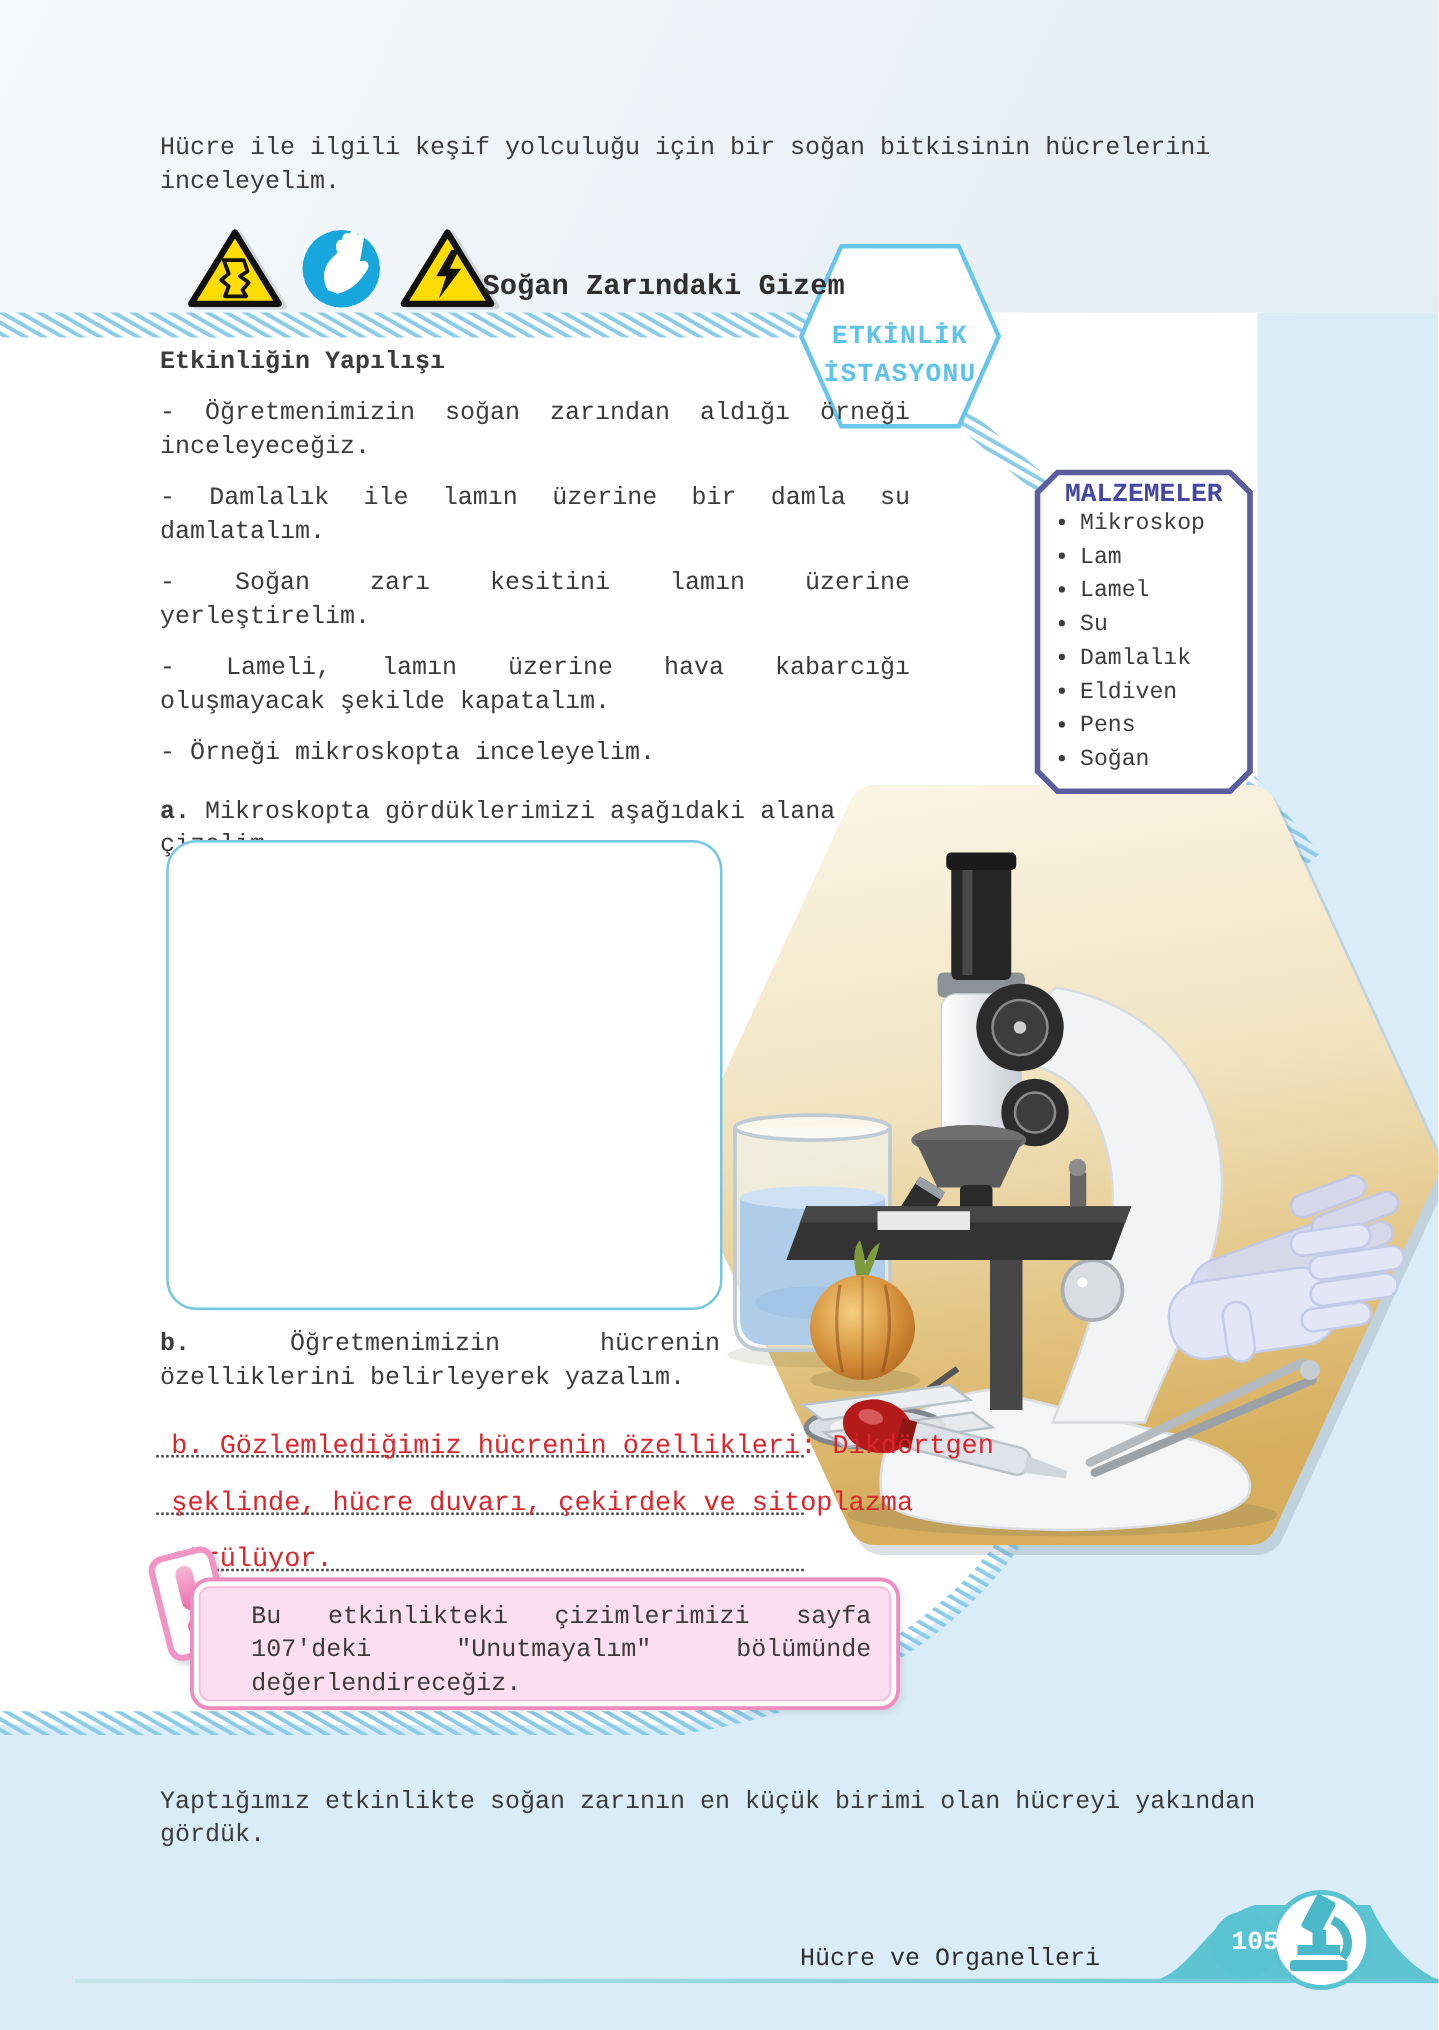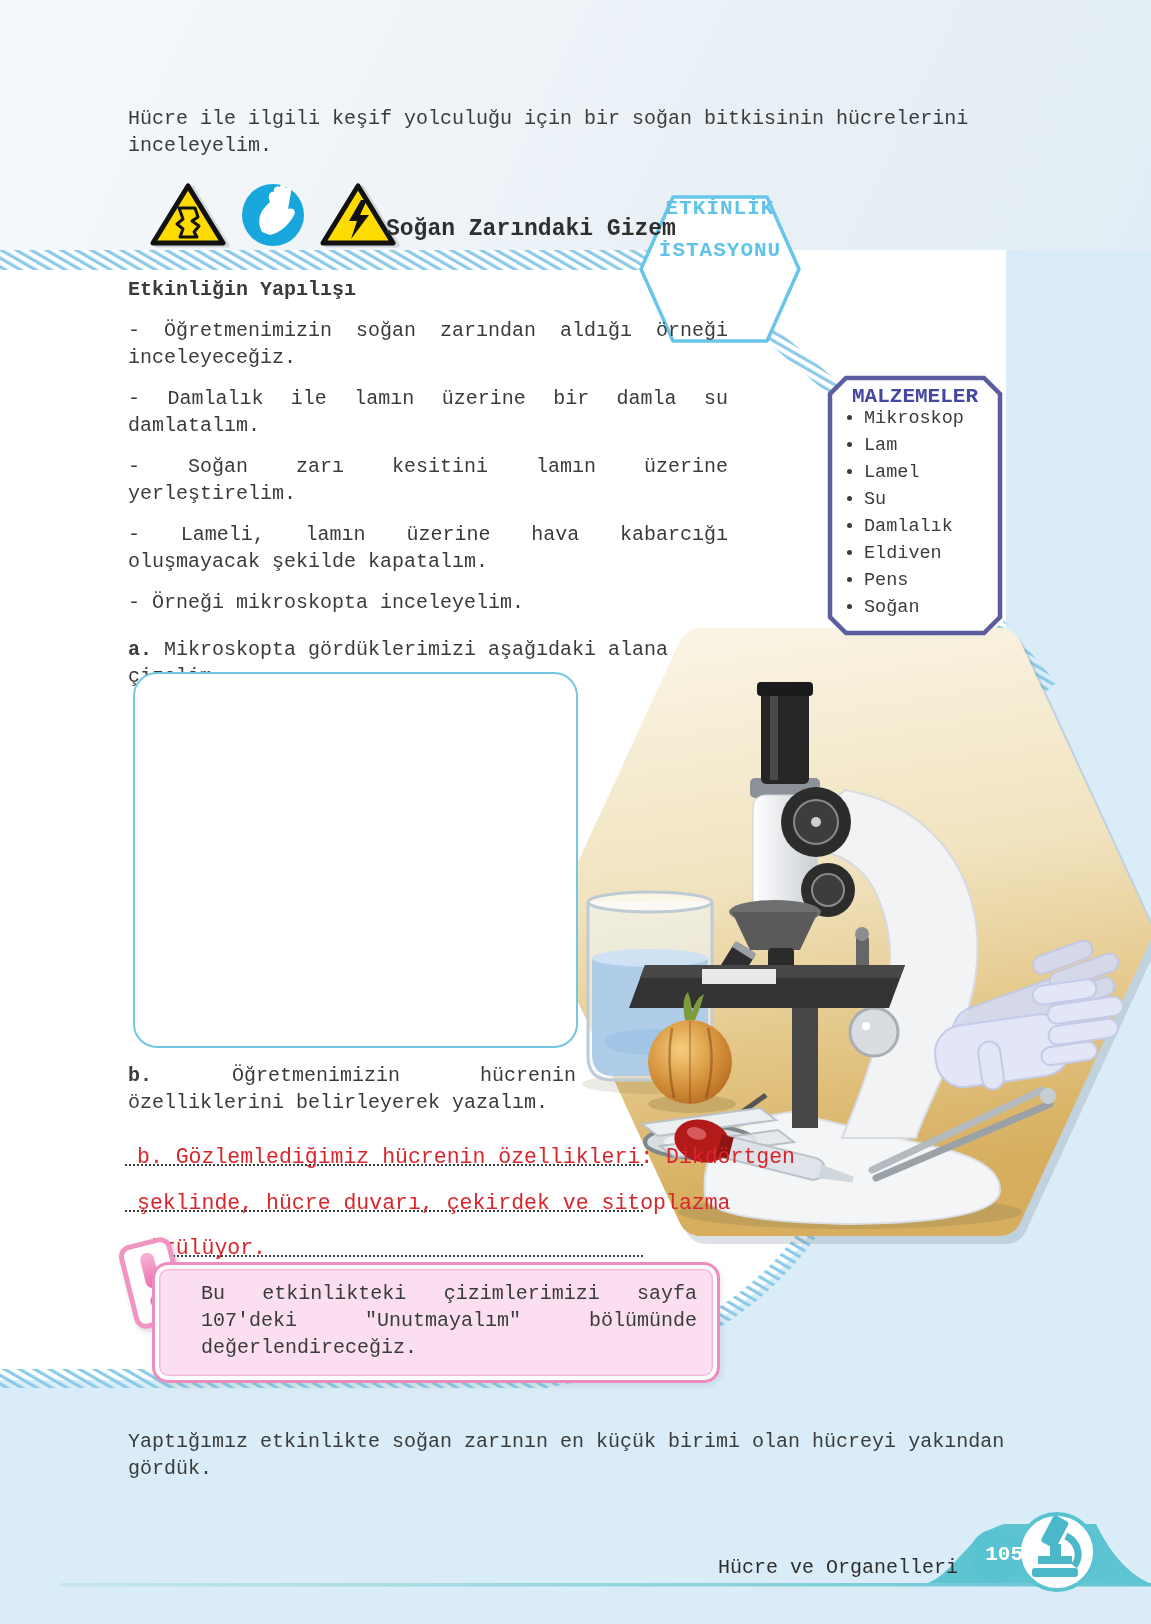--- a/index.html
+++ b/index.html
@@ -6,42 +6,42 @@
   .page{position:relative;width:1151px;height:1624px;overflow:hidden;
         font-family:Liberation Mono, monospace;color:#3b3b3b;background:#ffffff;}
   .abs{position:absolute;}
   .t{font-size:20px;line-height:1.35;color:#3b3b3b;}
   .bold{font-weight:bold;}
   .just{text-align:justify;}
   .top-strip{left:0;top:0;width:1151px;height:250px;
              background:linear-gradient(115deg,#f6f9fb 0%,#eaf1f6 60%,#e2edf5 100%);}
   .bg-svg{left:0;top:0;width:1151px;height:1624px;}
   .hex-badge-text{left:641px;top:197px;width:158px;height:176px;display:flex;flex-direction:column;
-                  align-items:center;gap:19px;color:#5fc3e9;font-weight:bold;
+                  align-items:center;justify-content:center;gap:8px;color:#5fc3e9;font-weight:bold;
                   font-size:21px;letter-spacing:1px;}
   .warn-row{left:148px;top:180px;display:flex;align-items:center;gap:12px;}
   .activity-title{left:386px;top:216px;font-size:23px;font-weight:bold;color:#2f2f2f;}
   .flow{left:128px;top:276px;width:600px;}
   .flow h3{margin:0 0 14px 0;font-size:20px;}
   .flow p{margin:0 0 14px 0;}
   .mz-title{left:830px;top:385px;width:170px;text-align:center;font-size:21px;font-weight:bold;color:#4547a2;}
   .mz-list{left:842px;top:405px;width:150px;margin:0;padding:0 0 0 22px;font-size:18.5px;line-height:27px;color:#3c3c3c;}
   .draw-box{left:133px;top:672px;width:441px;height:372px;background:#fff;border:2.5px solid #74c7e2;border-radius:24px;}
   .qb{left:128px;top:1062px;width:448px;}
   .ansrow{left:125px;width:518px;height:46px;border-bottom:2.5px dotted #3f3f3f;display:flex;align-items:flex-end;}
   .ansrow span{font-size:21.5px;color:#d9252c;padding-left:12px;line-height:1.02;transform:translateY(5px);white-space:nowrap;}
   .note-box{left:152px;top:1262px;width:568px;min-height:90px;background:#fbdff0;border:3px solid #ef8cbf;
             border-radius:16px;box-shadow:inset 0 0 0 4px #fff,inset 0 0 0 5.5px #f5b9da,2px 3px 6px rgba(0,0,0,.08);
-            box-sizing:border-box;padding:15px 20px 19px 46px;}
+            box-sizing:border-box;padding:15px 20px 4px 46px;}
   .warn-excl{left:126px;top:1240px;width:44px;height:76px;background:#fff;border:5px solid #f094c4;border-radius:12px;
              transform:rotate(-14deg);box-shadow:2px 3px 6px rgba(0,0,0,.18);}
   .excl-bar{width:14px;height:36px;margin:7px auto 0;border-radius:7px;background:linear-gradient(180deg,#f6b6d6,#ec6fae);}
   .excl-dot{width:15px;height:15px;margin:6px auto 0;border-radius:50%;background:#ec6fae;}
   .conclusion{left:128px;top:1428px;width:920px;}
-  .footer-chapter{left:640px;top:1556px;width:318px;text-align:right;font-size:20px;color:#2e2e2e;}
+  .footer-chapter{left:640px;top:1556px;width:318px;font-size:20px;color:#2e2e2e;}
   .footer-num{left:969px;top:1543px;width:54px;text-align:right;color:#fff;font-weight:bold;font-size:21px;}
   .icon-shadow{filter:drop-shadow(4px 2px 0 rgba(170,178,184,.45));}
 </style>
 </head>
 <body>
 
 <div class="page">
 
   <div class="abs top-strip"></div>
 

